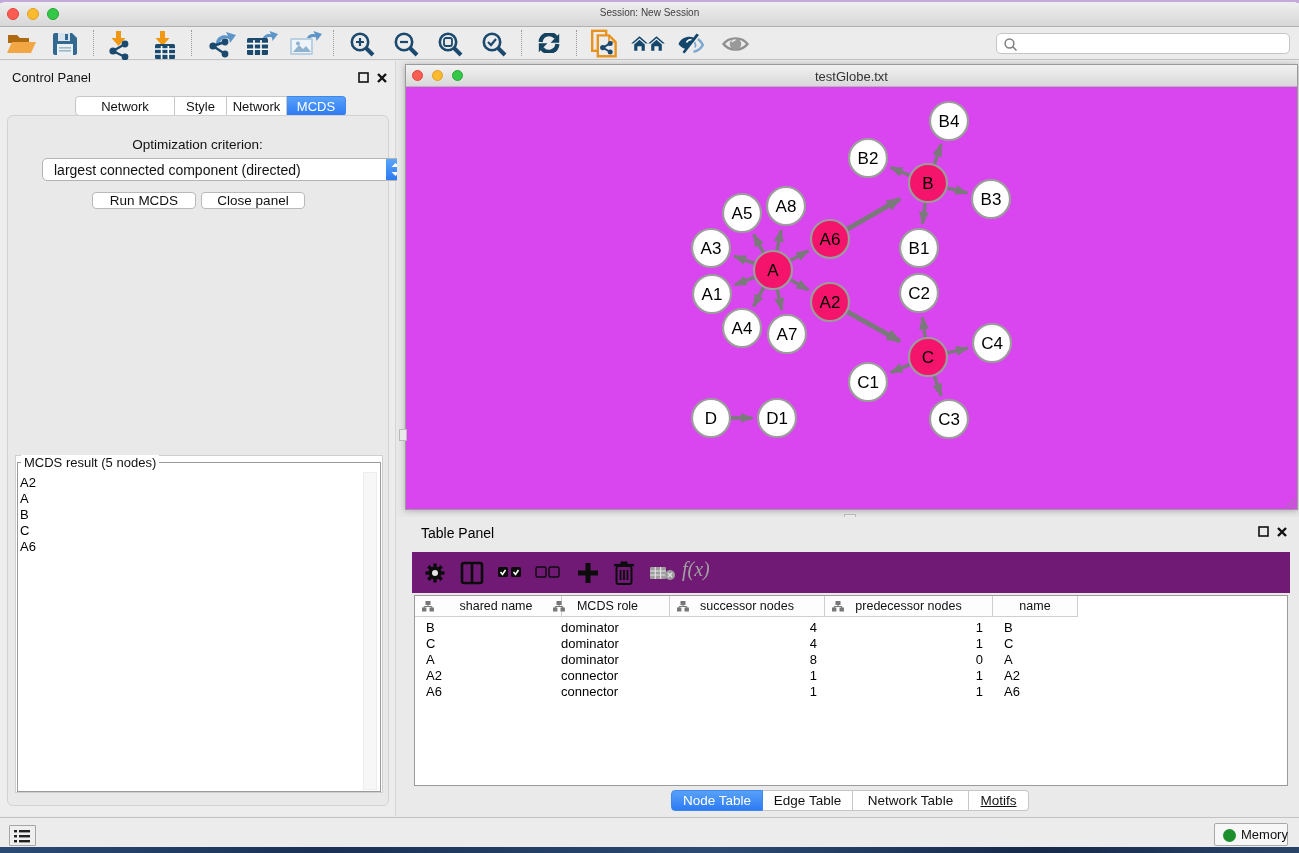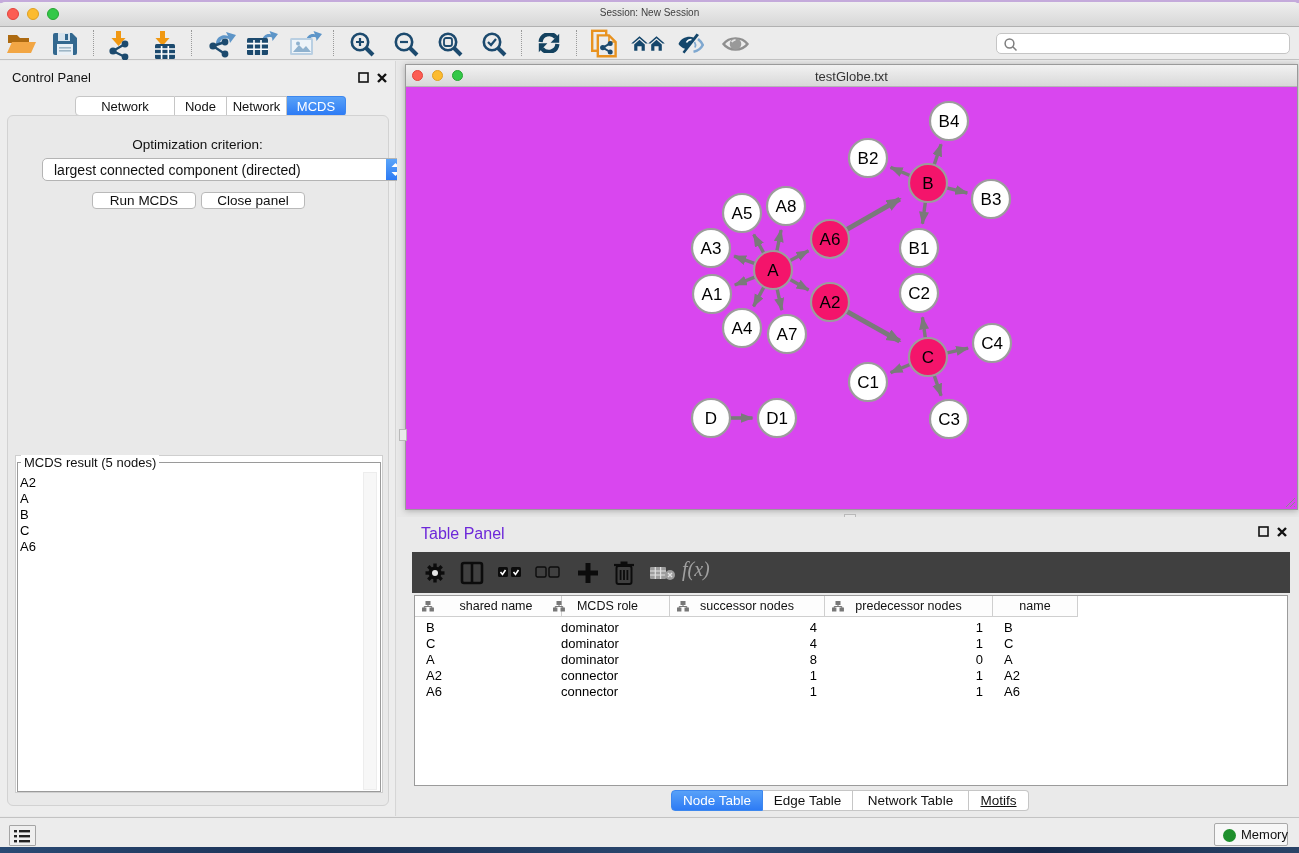--- a/index.html
+++ b/index.html
@@ -43,22 +43,22 @@
 #nettl { position:absolute; left:0; top:0; width:100%; height:22px; background:linear-gradient(#f2f2f2,#d8d8d8); border-bottom:1px solid #b5b5b5; }
 #nettl .t1 { left:6px; top:5px; width:11px; height:11px; background:#fc5d53; border:1px solid #e2443c; }
 #nettl .t2 { left:26px; top:5px; width:11px; height:11px; background:#fcbb2f; border:1px solid #dfa023; }
 #nettl .t3 { left:46px; top:5px; width:11px; height:11px; background:#33c848; border:1px solid #27a533; }
 #nettl .ttl { position:absolute; left:0; right:0; top:4px; text-align:center; font-size:13px; color:#333; }
 #graph { position:absolute; left:1px; top:23px; }
 #resize { position:absolute; right:1px; bottom:1px; width:12px; height:12px; }
 .nib { position:absolute; width:10px; height:7px; background:#e9e9e9; border:1px solid #b9b9b9; }
 
 #tpanel { position:absolute; left:397px; top:517px; width:902px; height:299px; background:#eaeaea; }
-#tpanel .hdr { position:absolute; left:24px; top:8px; font-size:16px; color:#6d28d9; }
-#ttoolbar { position:absolute; left:15px; top:35px; width:878px; height:41px; background:#404040; }
+#tpanel .hdr { position:absolute; left:24px; top:8px; font-size:14px; color:#000000; }
+#ttoolbar { position:absolute; left:15px; top:35px; width:878px; height:41px; background:#701a75; }
 #ttable { position:absolute; left:17px; top:78px; width:874px; height:191px; background:#fff; border:1px solid #9b9b9b; }
 .thdr { position:absolute; left:0; top:0; height:21px; border-bottom:1px solid #cfcfcf; background:#fdfdfd; }
 .thdr .cell { position:absolute; top:0; height:21px; border-right:1px solid #cfcfcf; font-size:12.5px; color:#111; text-align:center; line-height:21px; }
 .trow { position:absolute; font-size:13px; color:#000; height:16px; line-height:16px; }
 .hic { position:absolute; top:5px; }
 #btabs { position:absolute; left:274px; top:273px; height:21px; display:flex; }
 .btab { height:21px; line-height:20px; font-size:13.5px; color:#111; background:#fff; border:1px solid #c6c6c6; border-left:none; padding:0; text-align:center; }
 .btab.first { border-left:1px solid #c6c6c6; border-radius:4px 0 0 4px; }
 .btab.sel { background:linear-gradient(#58a1f8,#2d7bf5); color:#fff; border-color:#3d87ee; }
 .btab.last { border-radius:0 4px 4px 0;text-decoration:underline; }
@@ -198,21 +198,21 @@
 <div id="cpanel">
  <div class="hdr">Control Panel</div>
  <svg class="winbtn" style="left:358px;top:11px" width="11" height="11">
         <rect x="1" y="1" width="9" height="9" fill="none" stroke="#111" stroke-width="1.6"></rect>
       </svg>
  <svg class="winbtn" style="left:376px;top:11px" width="12" height="12">
         <path d="M2 2 L10 10 M10 2 L2 10" stroke="#111" stroke-width="2.4"></path>
       </svg>
  <div id="tabs">
   <div class="tab first" style="width:100px">Network</div>
-        <div class="tab" style="width:52px">Node</div>
+        <div class="tab" style="width:52px">Style</div>
         <div class="tab" style="width:60px">Network</div>
         <div class="tab sel" style="width:59px">MCDS</div>
  </div>
  <div id="innerpanel"></div>
  <div id="optlabel">Optimization criterion:</div>
  <div id="dropdown">
         <span class="txt">largest connected component (directed)</span>
   <div class="step"><svg width="19" height="21" viewBox="0 0 19 21">
             <path d="M5.5 8 L9.5 4 L13.5 8 Z" fill="#fff"></path>
             <path d="M5.5 13 L9.5 17 L13.5 13 Z" fill="#fff"></path>

